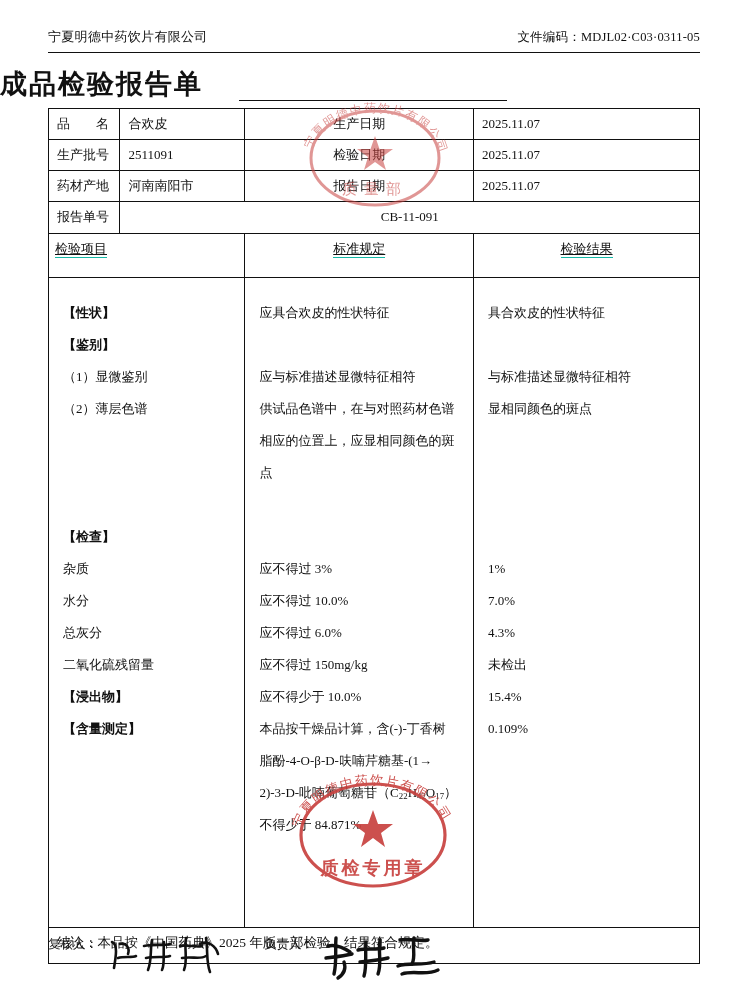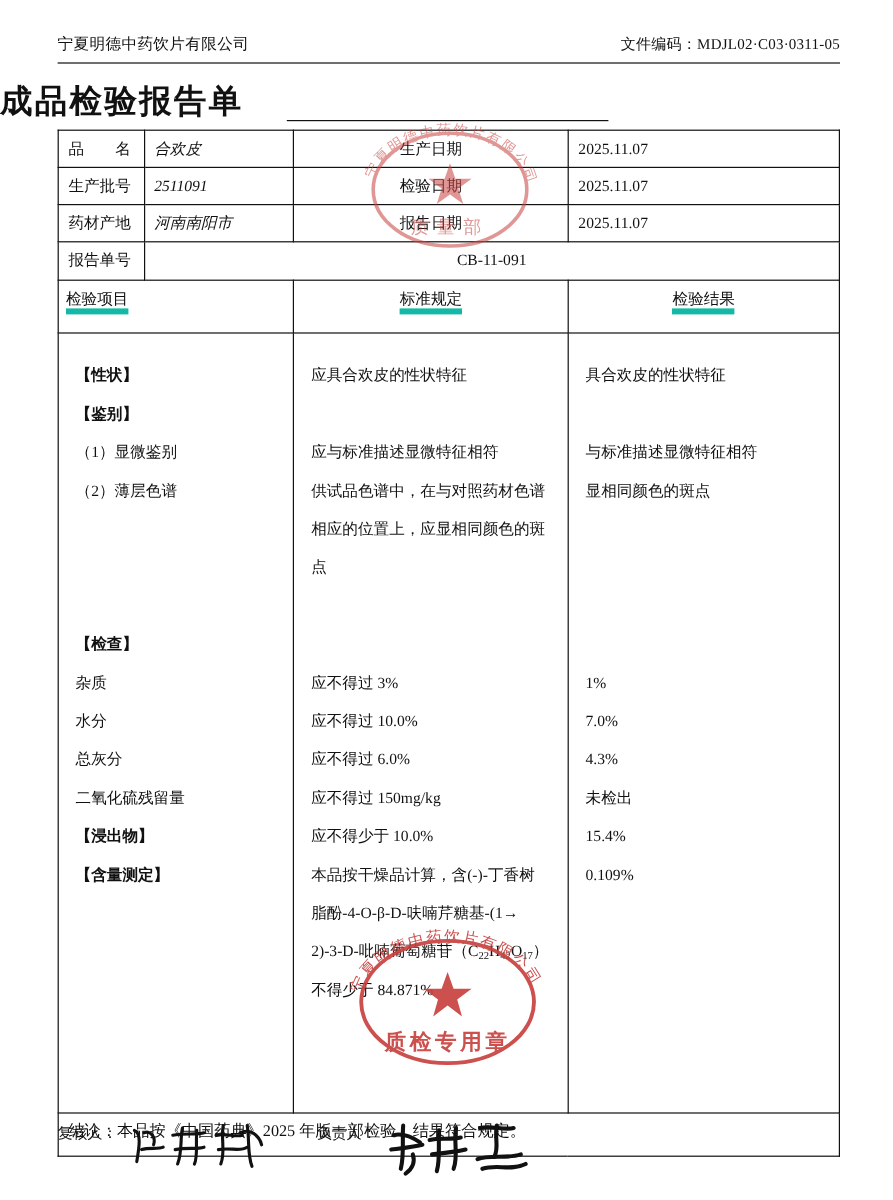--- a/index.html
+++ b/index.html
@@ -46,29 +46,29 @@
     border-collapse: collapse;
     font-size: 13px;
   }
   table.doc td {
     border: 1px solid #111;
     padding: 5px 8px;
     vertical-align: top;
     line-height: 1.55;
   }
   td.lbl { width: 74px; white-space: nowrap; padding-left: 6px; padding-right: 6px; }
-  td.val1 { width: 188px; font-style: italic; }
+  td.val1 { width: 188px; }
   td.lbl2 { width: 112px; text-align: center; white-space: nowrap; }
   td.val2 { width: 278px; }
   td.reportno-val { text-align: center; }
 
   
   td.colhead { text-align: center; height: 44px; vertical-align: top; padding-top: 6px; }
   td.colhead.left { text-align: left; padding-left: 6px; }
-  .uline { border-bottom: 5px solid #14b8a6; padding-bottom: 1px; }
+  .uline { border-bottom: 1px solid #14b8a6; padding-bottom: 1px; text-decoration: underline; }
 
   
   td.body-cell { height: 650px; vertical-align: top; padding: 0; }
   .cell-inner { padding: 14px 8px 8px 6px; }
   .cell-inner .line { height: 32px; line-height: 32px; white-space: nowrap; }
   .cell-inner .line.blank { }
   .bracket { font-weight: bold; }
 
   .col-item { width: 215px; }
   .col-std  { width: 212px; }

